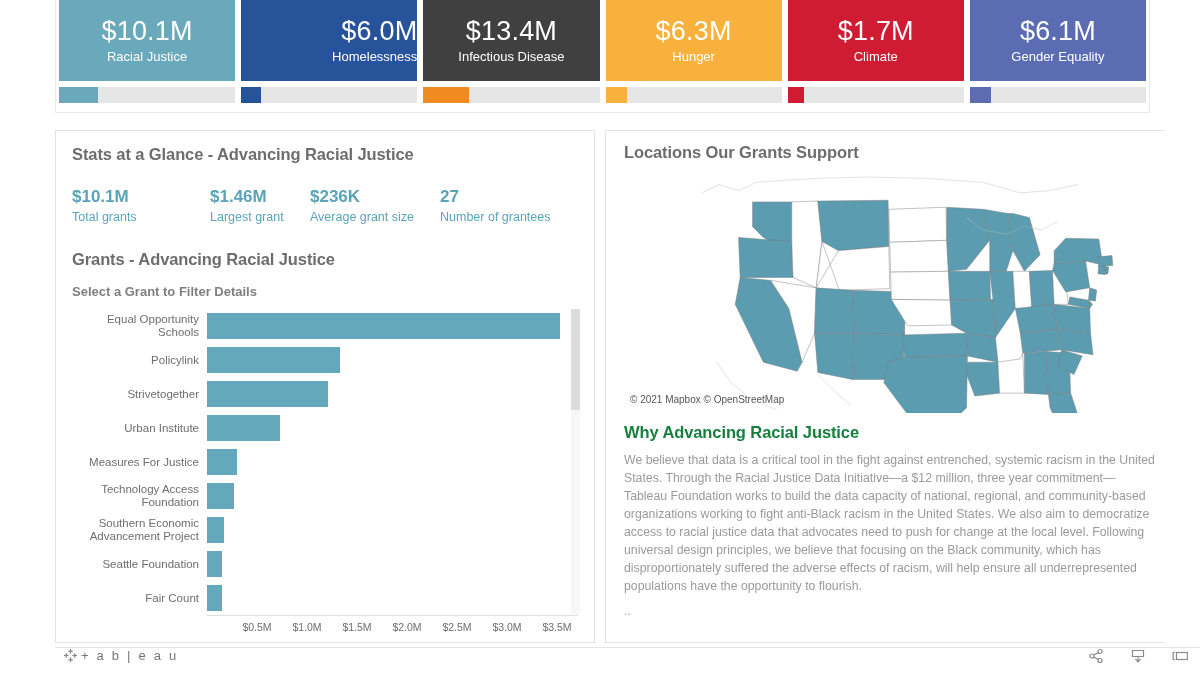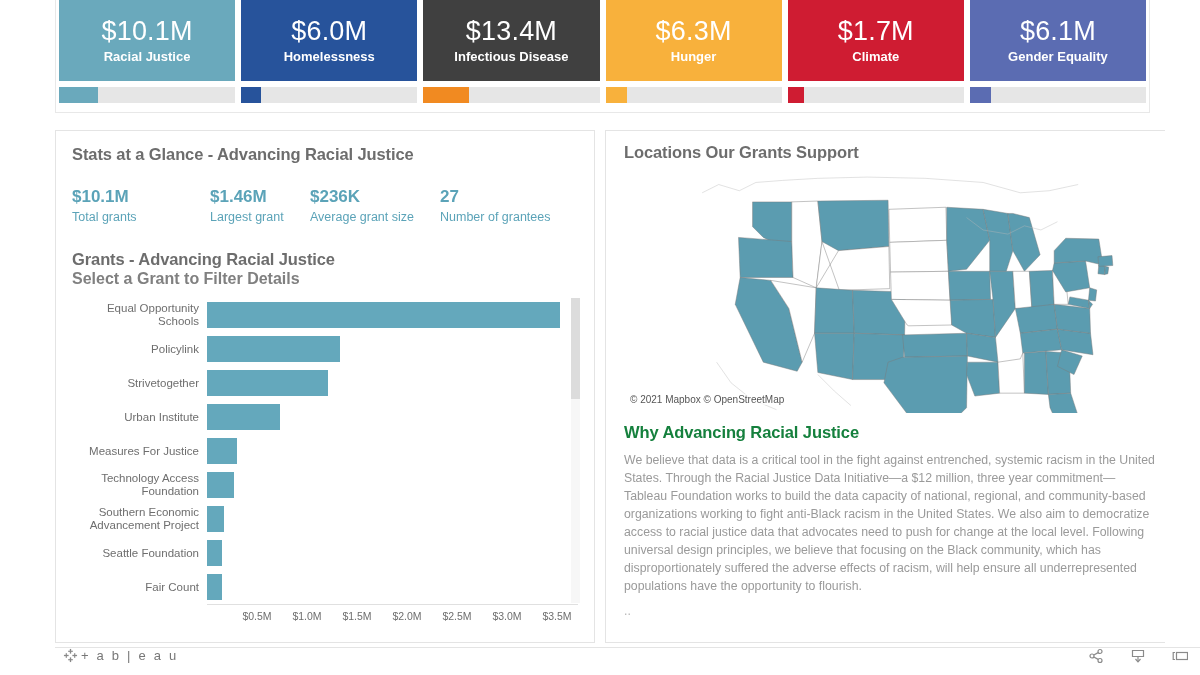--- a/index.html
+++ b/index.html
@@ -16,21 +16,21 @@
     position: absolute; left: 55px; top: 0px; width: 1095px; height: 113px;
     background: #ffffff; border: 1px solid #e8e8e8; border-top: none;
     display: flex; flex-direction: column;
   }
   .kpi-cards { display: flex; height: 82px; padding: 0 3px; gap: 6px; }
   .kpi-card {
     flex: 1 1 0; display: flex; flex-direction: column;
     align-items: center; justify-content: center; color: #ffffff;
   }
   .kpi-value { font-size: 27px; font-weight: 400; line-height: 1.05; letter-spacing: .2px; }
-  .kpi-label { font-size: 13px; font-weight: 700; margin-top: 3px; }
+  .kpi-label { font-size: 13px; font-weight: 400; margin-top: 3px; }
 
   .kpi-bars { display: flex; height: 31px; padding: 6px 3px 9px; gap: 6px; }
   .kpi-bar-track {
     flex: 1 1 0; background: #e6e6e6; height: 16px; position: relative;
   }
   .kpi-bar-fill { position: absolute; left: 0; top: 0; bottom: 0; }
 
   
   .panel-left {
     position: absolute; left: 55px; top: 130px; width: 540px; height: 513px;
@@ -54,21 +54,21 @@
   
   .stats-row { display: flex; margin-top: 22px; }
   .stat-item { }
   .stat-value { font-size: 17px; font-weight: bold; color: #5ba3b8; line-height: 1.25; }
   .stat-label { font-size: 12.5px; color: #5ba3b8; margin-top: 3px; }
 
   .grants-title {
     margin-top: 26px; font-size: 16.5px; font-weight: bold; color: #6d6d6d;
     letter-spacing: -.1px;
   }
-  .grants-sub { font-size: 16px; font-weight: bold; color: #808080; margin-top: 1px; }
+  .grants-sub { font-size: 13px; font-weight: bold; color: #808080; margin-top: 15px; }
 
   
   .chart-wrap { position: relative; margin-top: 10px; height: 330px; }
   .chart-rows { position: relative; }
   .bar-row { display: flex; align-items: center; height: 34px; }
   .bar-label {
     width: 135px; text-align: right; padding-right: 8px;
     font-size: 11.5px; color: #6e6e6e; line-height: 1.15;
   }
   .bar-track { position: relative; flex: 1; height: 34px; }
@@ -123,21 +123,21 @@
 <body>
 
 <div id="app">
 
   <div class="kpi-strip">
     <div class="kpi-cards">
         <div class="kpi-card" style="background: rgb(106, 169, 188);">
           <div class="kpi-value">$10.1M</div>
           <div class="kpi-label">Racial Justice</div>
         </div>
-        <div class="kpi-card" style="background: rgb(39, 83, 155);">
+        <div class="kpi-card" style="background: rgb(39, 83, 155); align-items: flex-end;">
           <div class="kpi-value">$6.0M</div>
           <div class="kpi-label">Homelessness</div>
         </div>
         <div class="kpi-card" style="background: #404040;">
           <div class="kpi-value">$13.4M</div>
           <div class="kpi-label">Infectious Disease</div>
         </div>
         <div class="kpi-card" style="background: rgb(248, 177, 60);">
           <div class="kpi-value">$6.3M</div>
           <div class="kpi-label">Hunger</div>

